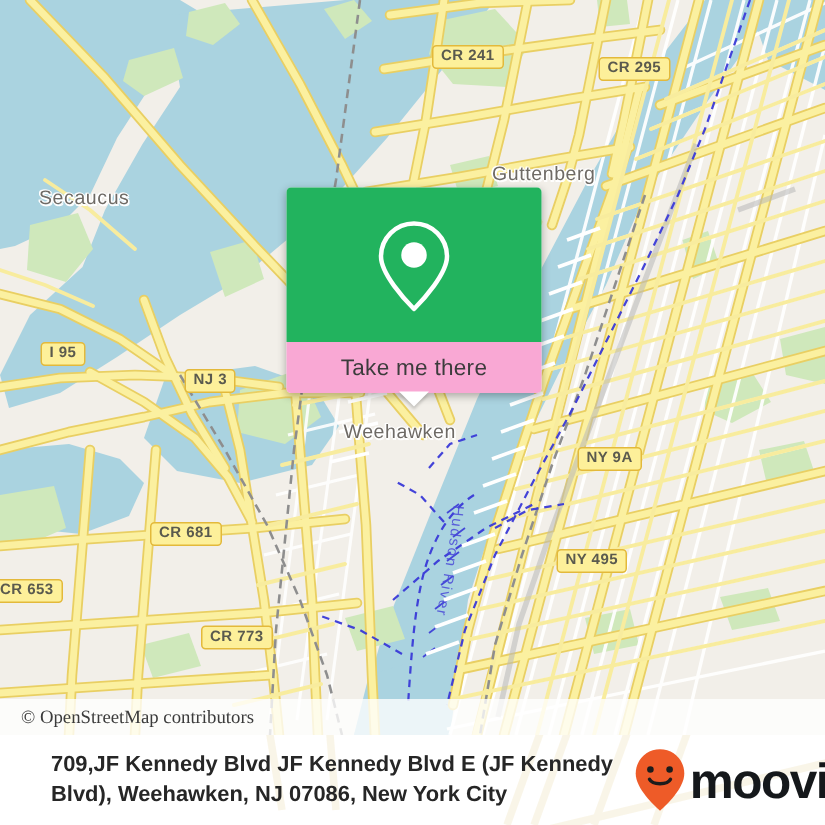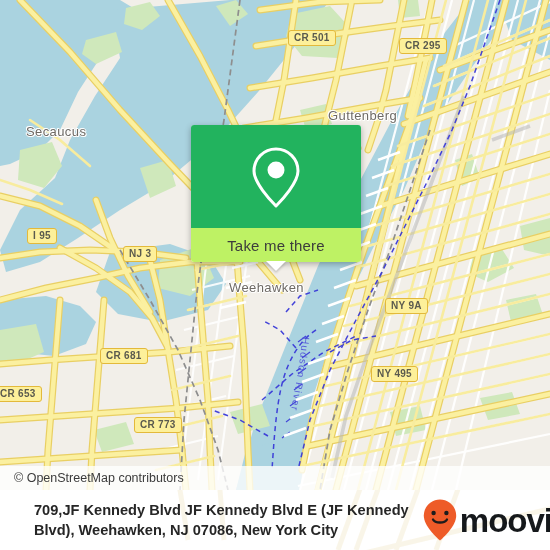--- a/index.html
+++ b/index.html
@@ -41,36 +41,36 @@
   }
 
   
   #attrib{
     position:absolute;left:0;bottom:0;width:550px;height:24px;
     background:rgba(255,255,255,.78);
     display:flex;align-items:center;
   }
   #attrib span{
     font-size:12.5px;color:#3b3b3b;padding-left:14px;
-    font-family:Liberation Sans, sans-serif;
+    font-family:Liberation Serif, serif;
   }
 
   
   #callout{
     position:absolute;left:191px;top:125px;width:170px;
     border-radius:3px;overflow:visible;
     box-shadow:0 2px 6px rgba(0,0,0,.30);
     background:#ffffff;
   }
   #callout-top{
     height:103px;background:#22b35e;border-radius:3px 3px 0 0;
     display:flex;align-items:center;justify-content:center;
   }
   #callout-bottom{
-    height:34px;background:#bef264;border-radius:0 0 3px 3px;
+    height:34px;background:#f9a8d4;border-radius:0 0 3px 3px;
     display:flex;align-items:center;justify-content:center;
     position:relative;
   }
   #callout-bottom .label{
     font-size:15px;color:#3c3c3c;letter-spacing:.2px;
   }
   #callout-tail{
     position:absolute;left:50%;bottom:-9px;margin-left:-10px;
     width:0;height:0;
     border-left:10px solid transparent;
@@ -372,21 +372,21 @@
 
       <g clip-path="url(#mapclip)" stroke="#e7e4de" stroke-width="3">
         <path d="M264,214 l24,-10 M258,236 l24,-10 M252,258 l24,-10"></path>
       </g>
     </svg>
 
     <div class="maplabel city" style="left:26px;top:124px;">Secaucus</div>
     <div class="maplabel city" style="left:328px;top:108px;">Guttenberg</div>
     <div class="maplabel city" style="left:229px;top:280px;">Weehawken</div>
 
-    <div class="shield" style="left:288px;top:30px;">CR 501</div>
+    <div class="shield" style="left:288px;top:30px;">CR 241</div>
     <div class="shield" style="left:399px;top:38px;">CR 295</div>
     <div class="shield" style="left:27px;top:228px;">I 95</div>
     <div class="shield" style="left:123px;top:246px;">NJ 3</div>
     <div class="shield" style="left:100px;top:348px;">CR 681</div>
     <div class="shield" style="left:-6px;top:386px;">CR 653</div>
     <div class="shield" style="left:134px;top:417px;">CR 773</div>
     <div class="shield" style="left:385px;top:298px;">NY 9A</div>
     <div class="shield" style="left:371px;top:366px;text-align:right;">NY 495</div>
 
     <div id="attrib">

